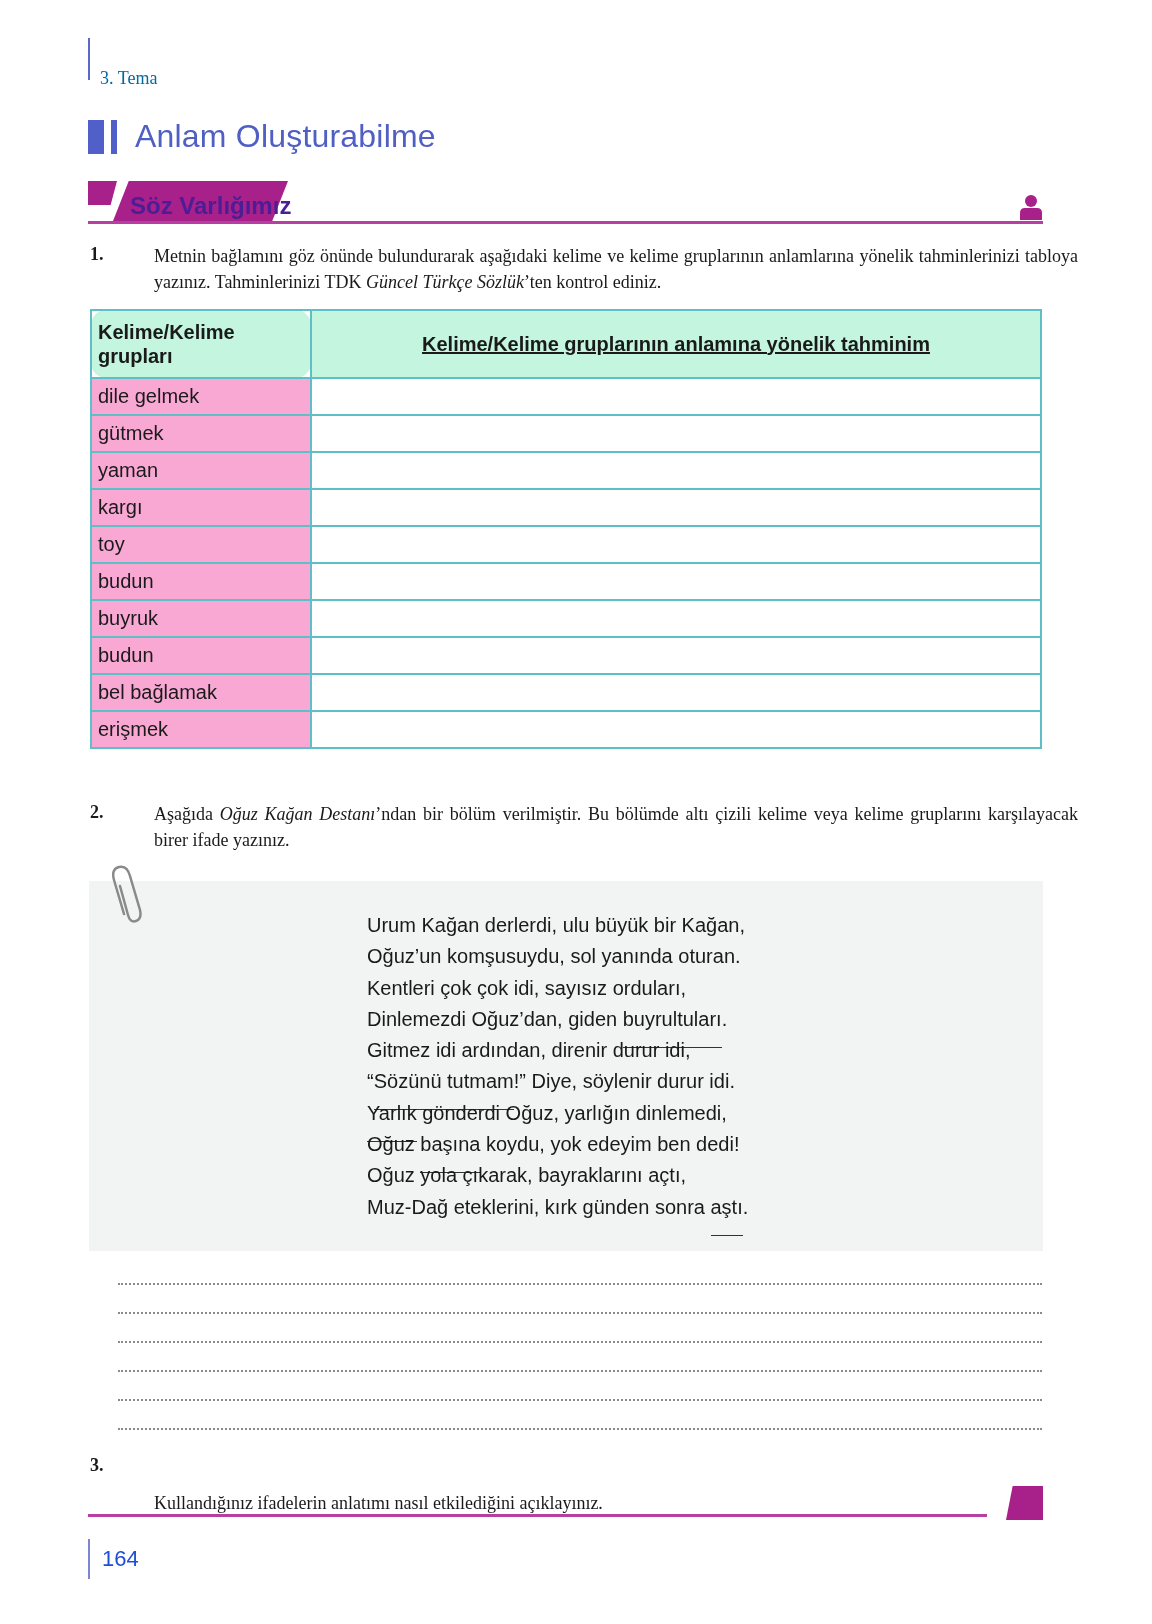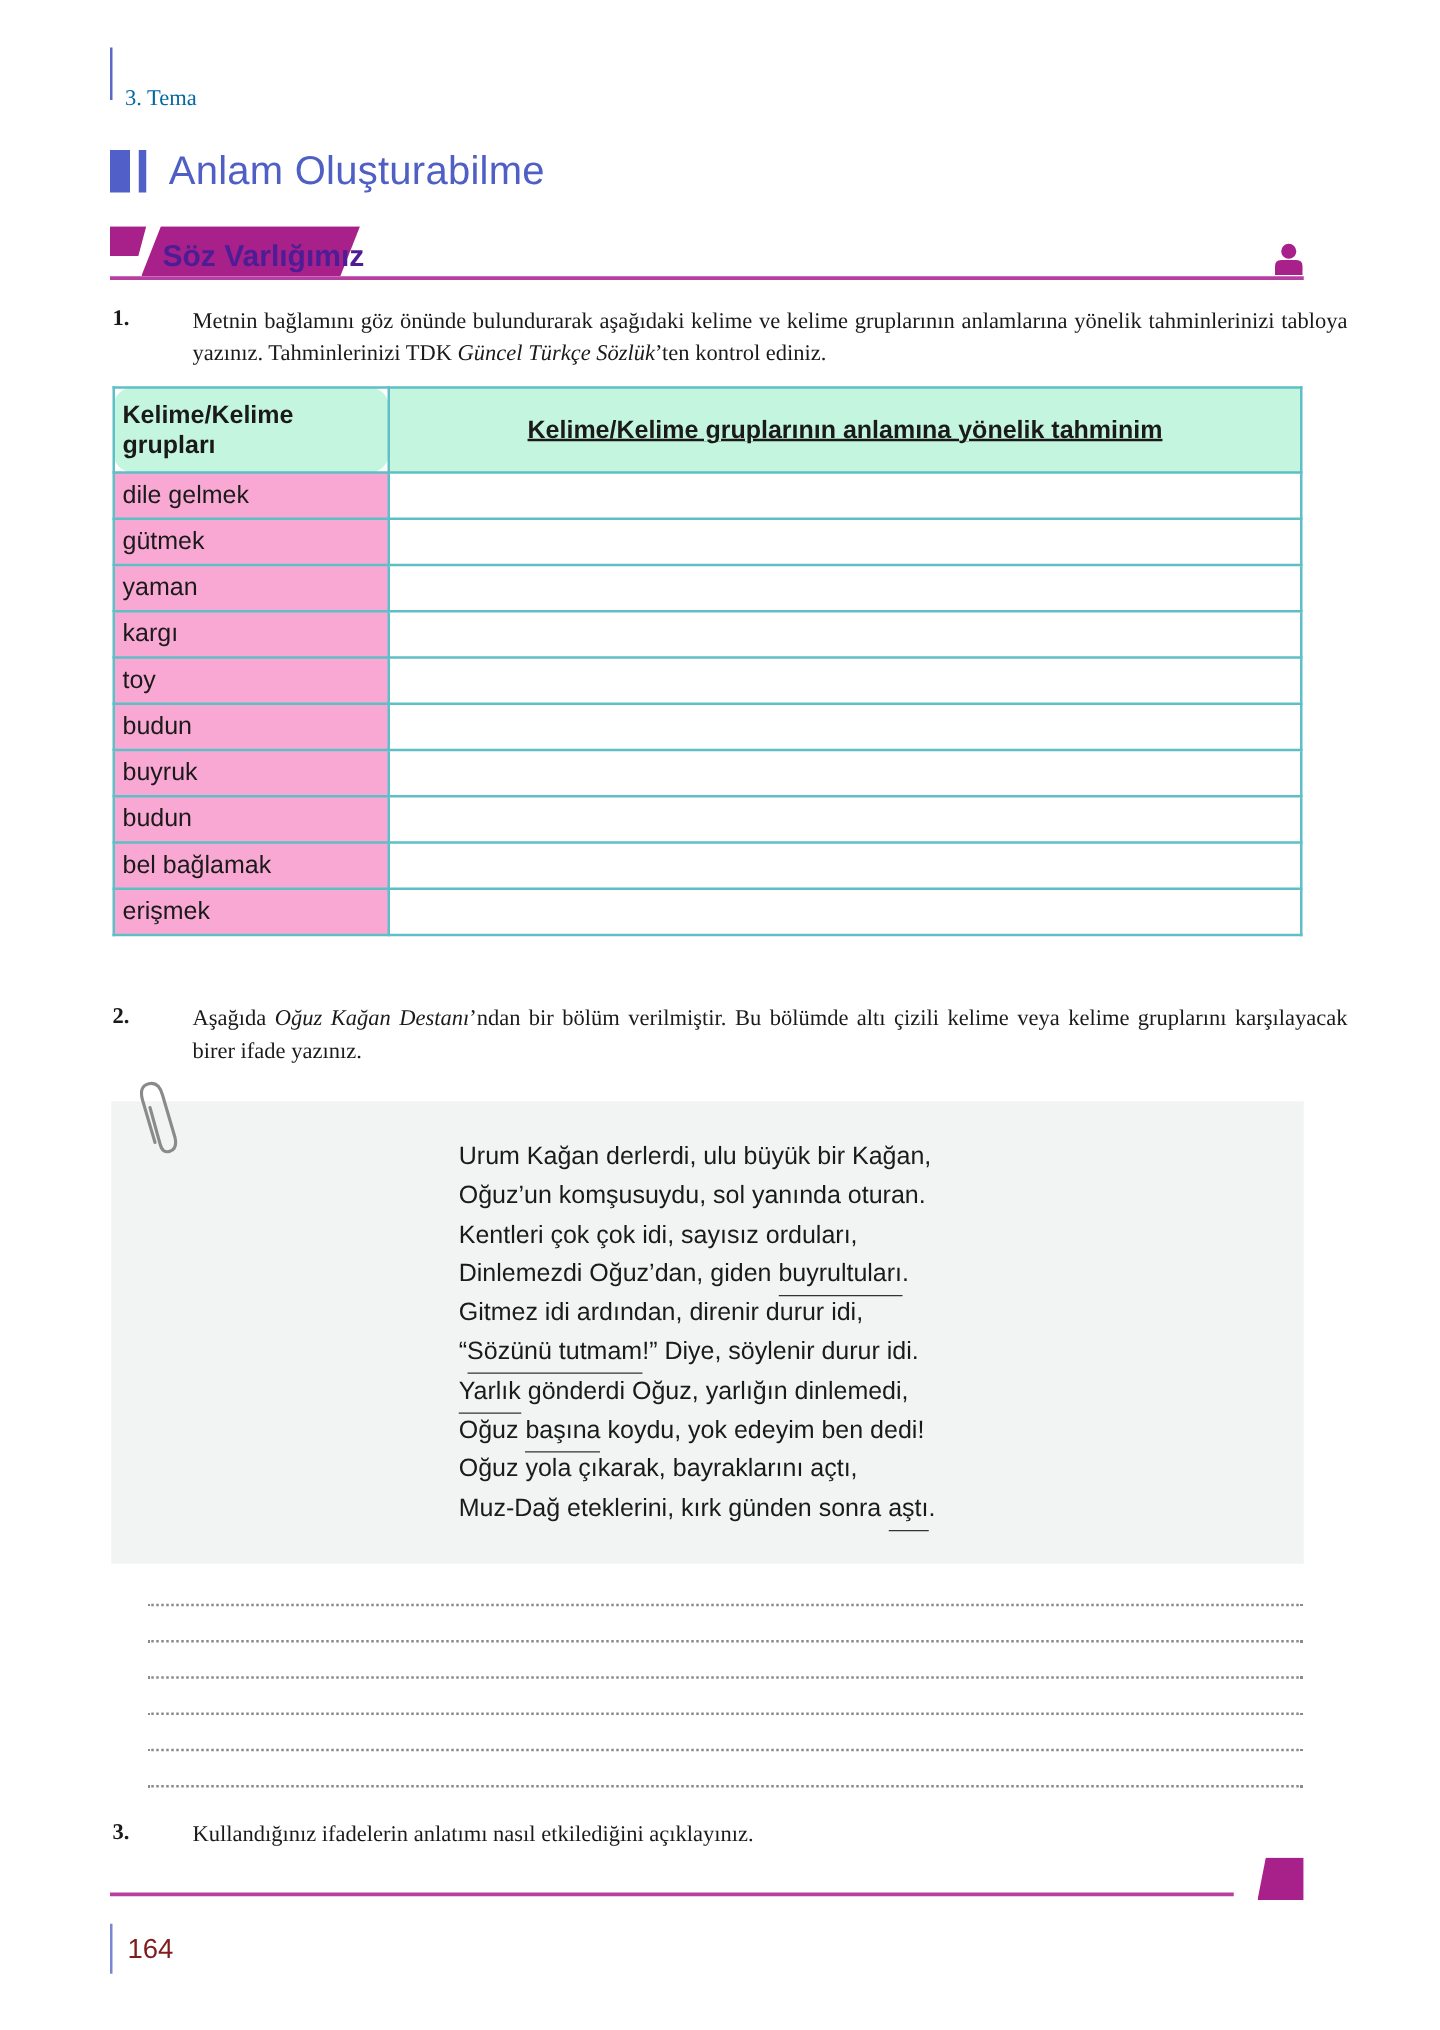--- a/index.html
+++ b/index.html
@@ -32,31 +32,31 @@
   table.words td.c2 { background:#ffffff;text-decoration:underline; }
   table.words tr.head td.c2 { text-align:center; background:#c3f5df; }
 
   .q2-num { left:90px; top:802px; }
   .q2-text { left:118px; top:801px; width:924px; }
 
   .poem-box { left:89px; top:881px; width:954px; height:370px; background:#f2f3f3; }
   .clip-icon { left:110px; top:864px; width:34px; height:60px; }
   .poem { left:328px; top:910px; font-size:20px; line-height:31.3px; color:#1a1a1a;margin-left:39px; }
   .poem .line { display:block; white-space:nowrap; }
-  .poem u { text-decoration:none; border-bottom:1.5px solid #333; padding-bottom:6px; }
+  .poem u { text-decoration:none; border-bottom:1.5px solid #333; padding-bottom:17px; }
 
   .dot-line { left:118px; width:924px; height:0; border-top:2px dotted #8a8a8a; }
 
   .q3-num { left:90px; top:1455px; }
-  .q3-text { left:118px; top:1454px; width:924px; }
+  .q3-text { left:118px; top:1490px; width:924px; }
 
   .foot-line { left:88px; top:1514px; width:899px; height:3px; background:#b73fa2; }
   .foot-tab { left:1006px; top:1486px; width:37px; height:34px; background:#a8208a; clip-path:polygon(18% 0,100% 0,100% 100%,0 100%); }
   .page-bar { left:88px; top:1539px; width:2px; height:40px; background:#7a86d4; }
-  .page-num { left:102px; top:1546px; font-size:22px; color:#7f1d1d; }
+  .page-num { left:102px; top:1546px; font-size:22px; color:#1d4ed8; }
 </style>
 </head>
 <body>
 
 <div class="abs theme-bar"></div>
 <div class="abs theme-label">3. Tema</div>
 
 <div class="abs title-block1"></div>
 <div class="abs title-block2"></div>
 <div class="abs page-title">Anlam Oluşturabilme</div>

